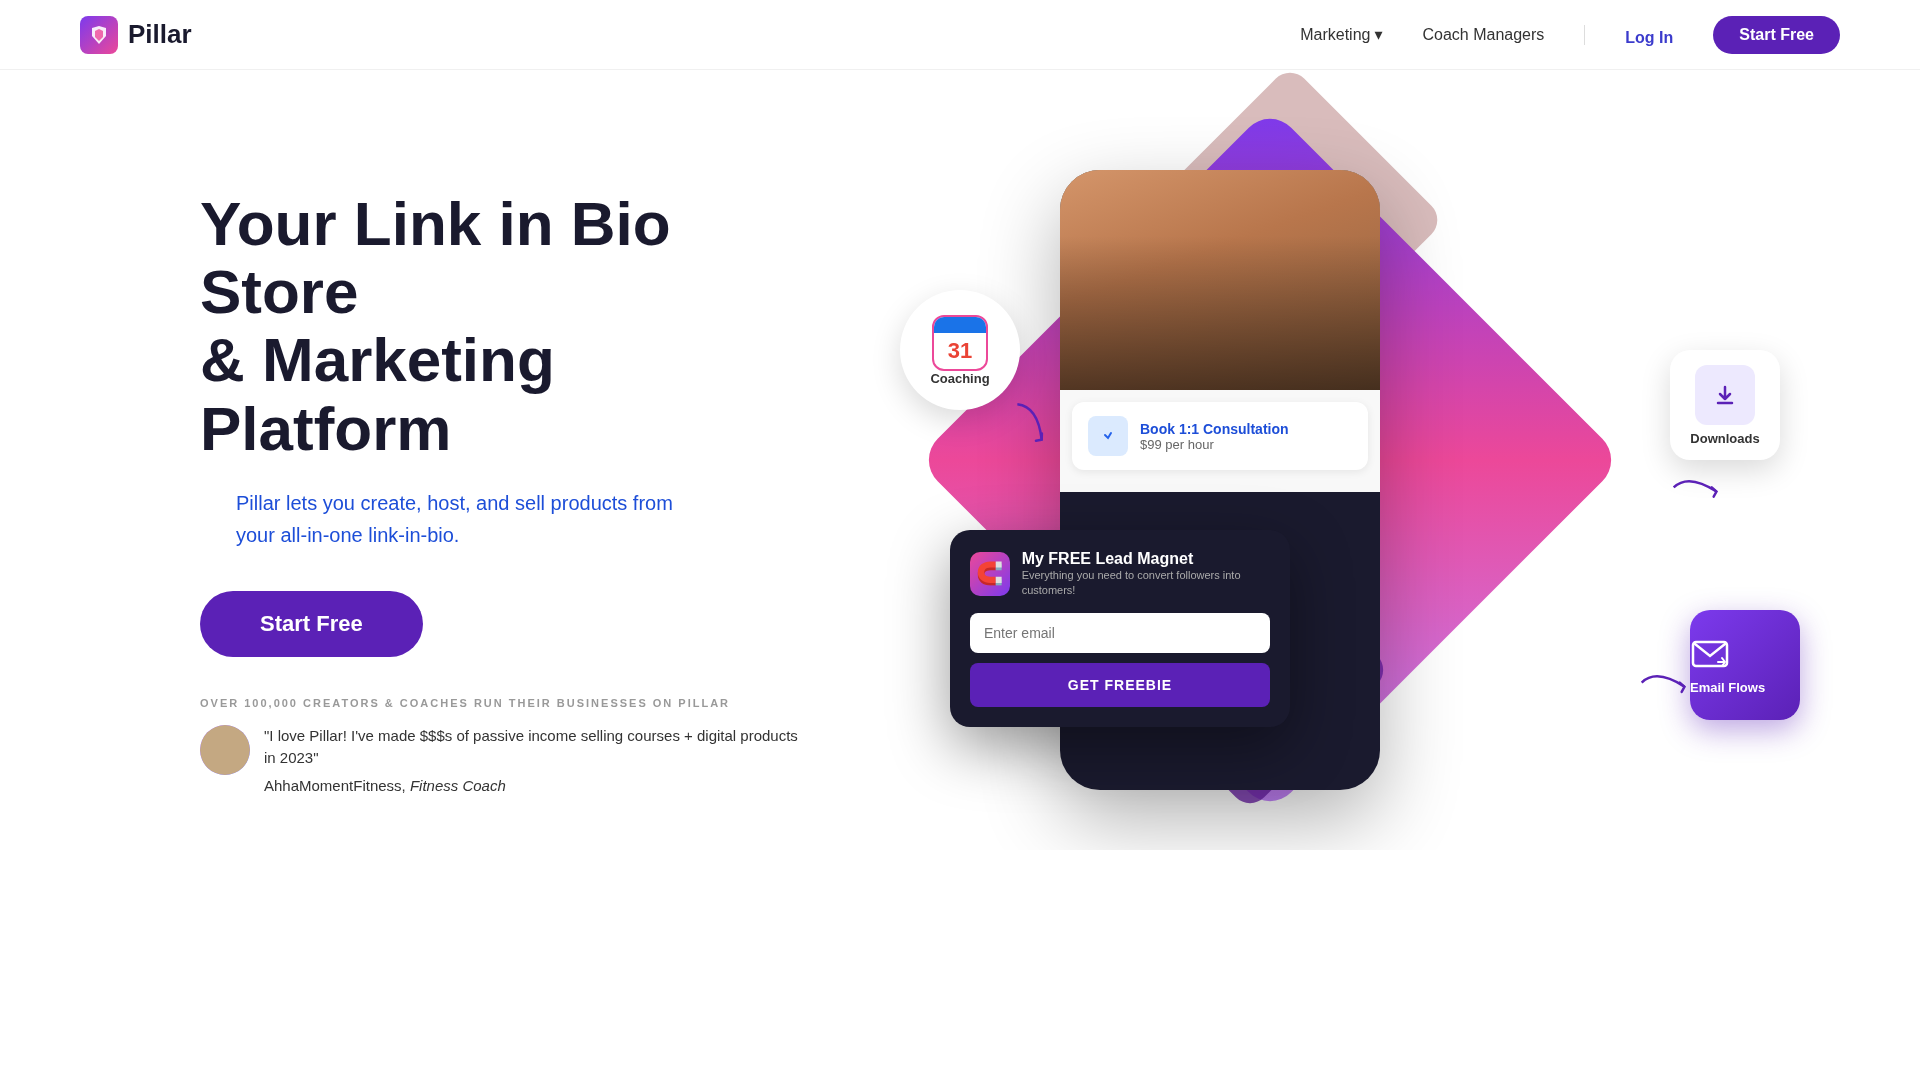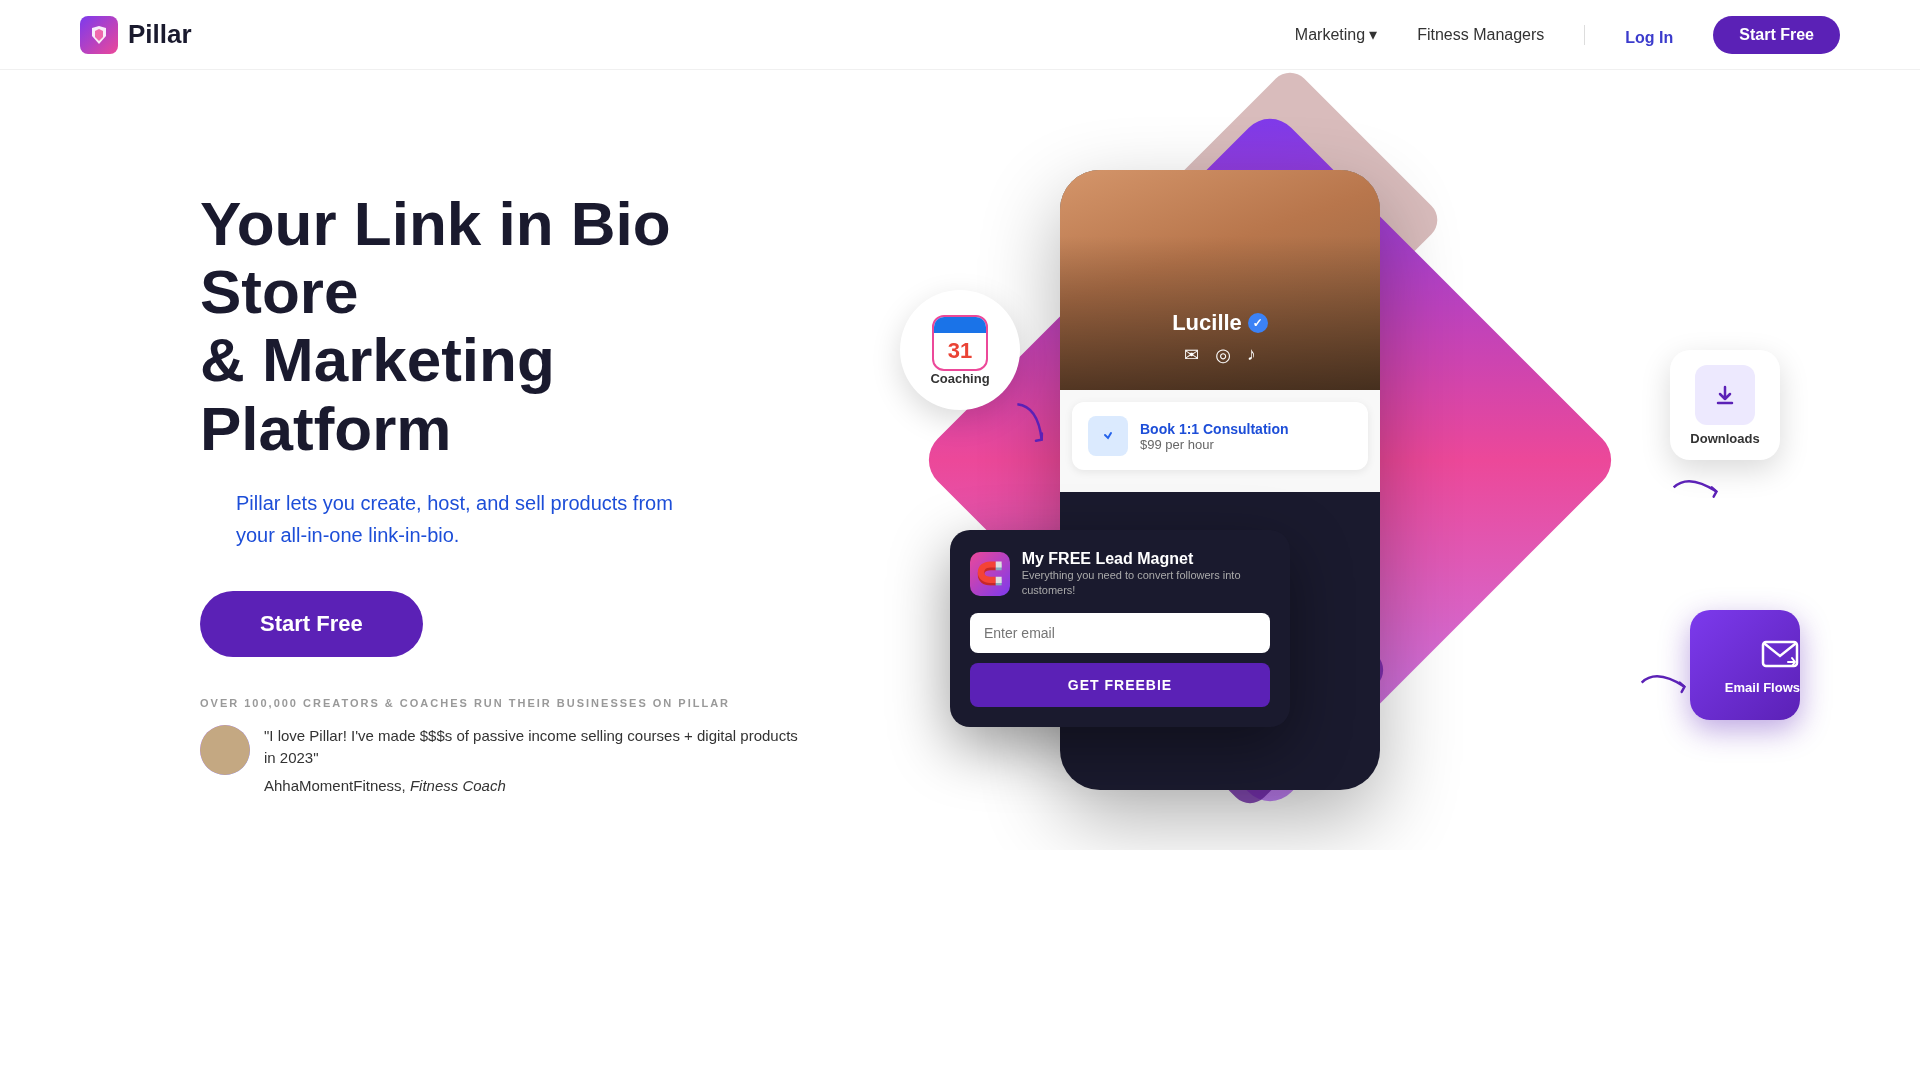--- a/index.html
+++ b/index.html
@@ -208,21 +208,21 @@
       gap: 6px;
     }
     .badge-downloads-text { font-size: 13px; font-weight: 700; color: #333; }
 
     .badge-email {
       position: absolute;
       top: 460px; right: 40px;
       width: 110px; height: 110px;
       background: linear-gradient(135deg, #7c3aed, #5b21b6);
       border-radius: 20px;
-      display: flex; flex-direction: column; align-items: flex-end; justify-content: center;
+      display: flex; flex-direction: column; align-items: flex-start; justify-content: center;
       box-shadow: 0 10px 30px rgba(91,33,182,0.4);
       z-index: 15;
       gap: 4px;
       margin-left: 44px;
     }
     .badge-email-text { font-size: 13px; font-weight: 700; color: white; }
 
     
     .arrow-coaching {
       position: absolute;
@@ -279,21 +279,21 @@
         <path d="M7 7 L11 5 L15 7 L15 13 L11 17 L7 13 Z" fill="rgba(236,72,153,0.8)"></path>
       </svg>
     </div>
     <span class="logo-text">Pillar</span>
   </div>
   <div class="nav-links">
     <a class="nav-link">
       <span>Marketing</span>
       <span>▾</span>
     </a>
-    <a class="nav-link">Fitness Managers</a>
+    <a class="nav-link">Coach Managers</a>
     <div class="nav-separator"></div>
     <a class="nav-login">Log In</a>
     <button class="nav-cta">Start Free</button>
   </div>
 </nav>
 
 <div class="hero">
 
   <div class="hero-left">
     <h1 class="hero-title">
@@ -323,31 +323,20 @@
   <div class="hero-right">
 
     <div class="diamond-top"></div>
     <div class="diamond-large"></div>
     <div class="diamond-bottom"></div>
 
     <div class="phone">
       <div class="phone-header">
         <div class="person-silhouette"></div>
         <div class="phone-header-photo"></div>
-        <div class="phone-profile">
-          <div class="profile-name">
-            <span>Lucille</span>
-            <div class="verified-badge">✓</div>
-          </div>
-          <div class="profile-icons">
-            <span class="profile-icon">✉</span>
-            <span class="profile-icon">◎</span>
-            <span class="profile-icon">♪</span>
-          </div>
-        </div>
       </div>
       <div class="phone-body">
 
         <div class="phone-card">
           <div class="card-icon blue">
             <svg width="22" height="22" viewBox="0 0 22 22" fill="#2563eb">
               <circle cx="11" cy="11" r="9" fill="#dbeafe"></circle>
               <path d="M8 10 L11 13 L14 8" stroke="#2563eb" stroke-width="2" fill="none" stroke-linecap="round"></path>
             </svg>
           </div>

